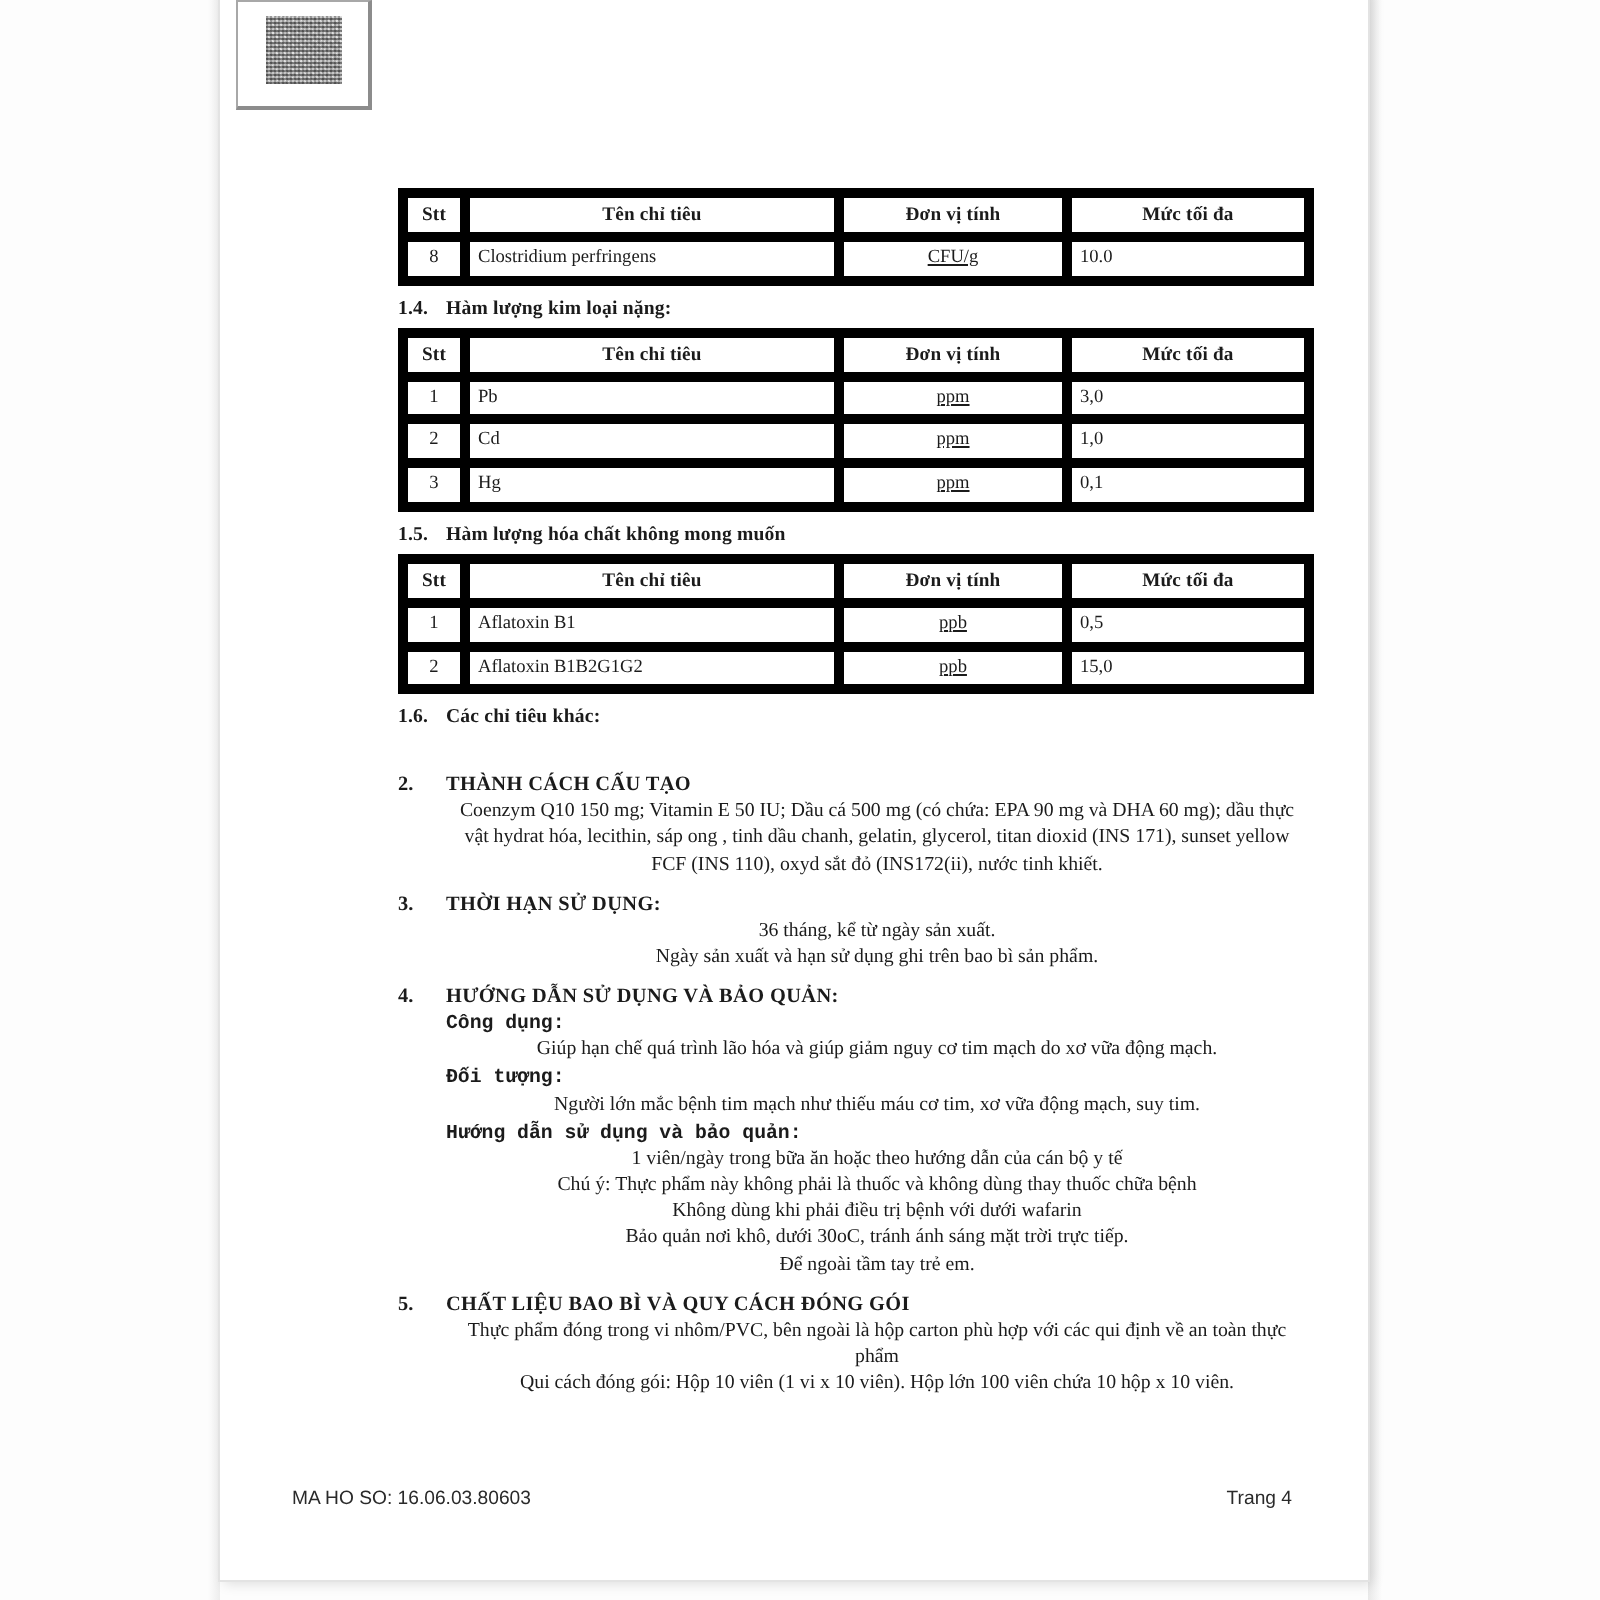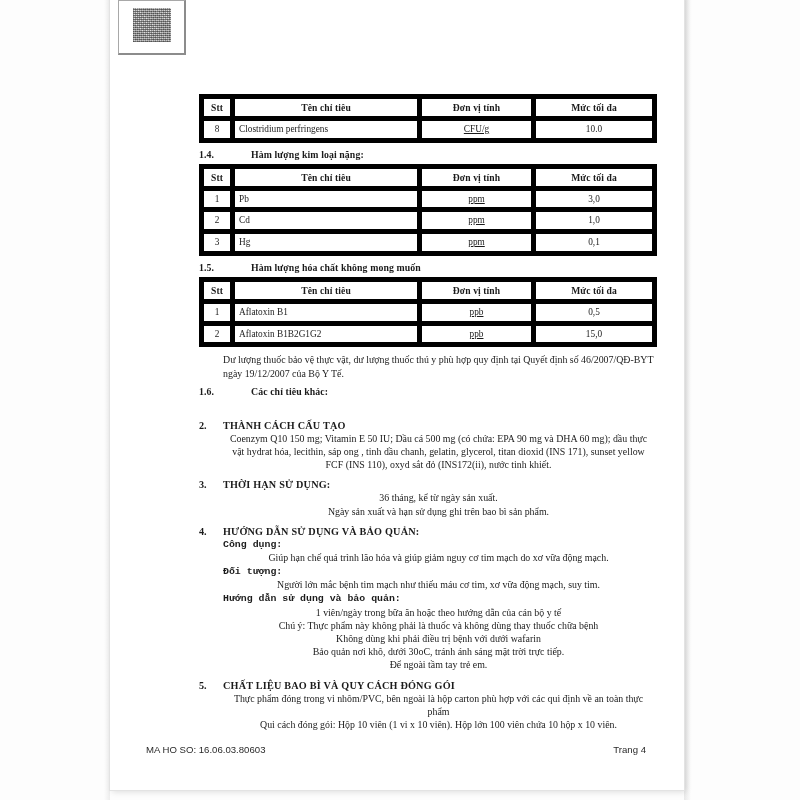--- a/index.html
+++ b/index.html
@@ -98,32 +98,32 @@
     font-size: 9.6px;
     letter-spacing: .1px;
   }
   col.c-stt   { width: 31px; }
   col.c-name  { width: 187px; }
   col.c-unit  { width: 114px; }
   col.c-max   { width: 121px; }
   td.stt  { text-align: center; }
   td.name { text-align: left; padding-left: 7px; }
   td.unit { text-align: center; text-decoration: underline; }
-  td.max  { text-align: center; }
+  td.max  { text-align: left; }
 
   
   .subsec {
     display: flex;
     font-weight: bold;
     font-size: 9.8px;
     margin: 6px 0 4px 0;
     letter-spacing: .1px;
   }
   .subsec .num { width: 24px; flex: 0 0 24px; }
-  .subsec .txt { flex: 1; margin-left: 28px; }
+  .subsec .txt { flex: 1; }
 
   
   .section {
     display: flex;
     margin-top: 8px;
   }
   .section .snum {
     width: 24px;
     flex: 0 0 24px;
     font-weight: bold;
@@ -281,21 +281,20 @@
           </tr>
           <tr>
             <td class="stt">2</td>
             <td class="name">Aflatoxin B1B2G1G2</td>
             <td class="unit">ppb</td>
             <td class="max">15,0</td>
           </tr>
         </tbody>
       </table>
 
-      <div class="indent-para">Dư lượng thuốc bảo vệ thực vật, dư lượng thuốc thú y phù hợp quy định tại Quyết định số 46/2007/QĐ-BYT  ngày 19/12/2007 của Bộ Y Tế.</div>
 
       <div class="subsec">
         <span class="num">1.6.</span>
         <span class="txt">Các chỉ tiêu khác:</span>
       </div>
 
       <div class="gap-md"></div>
 
       <div class="section">
         <div class="snum">2.</div>

